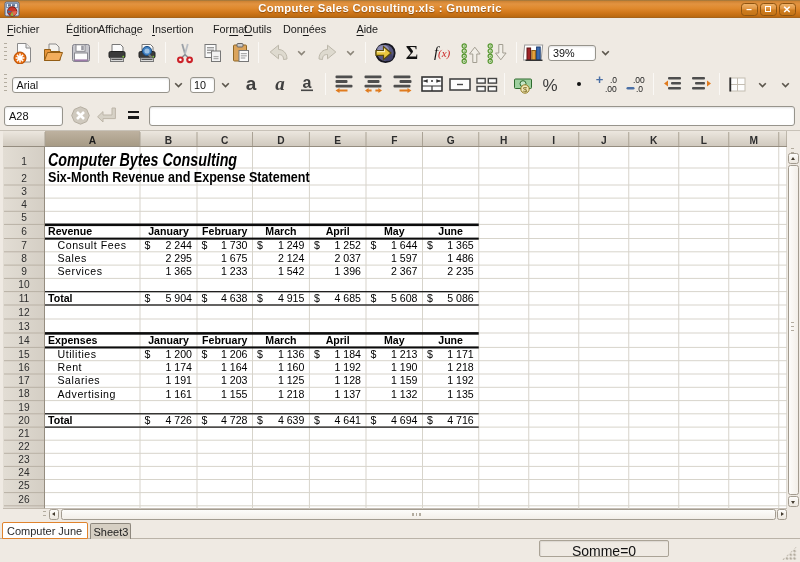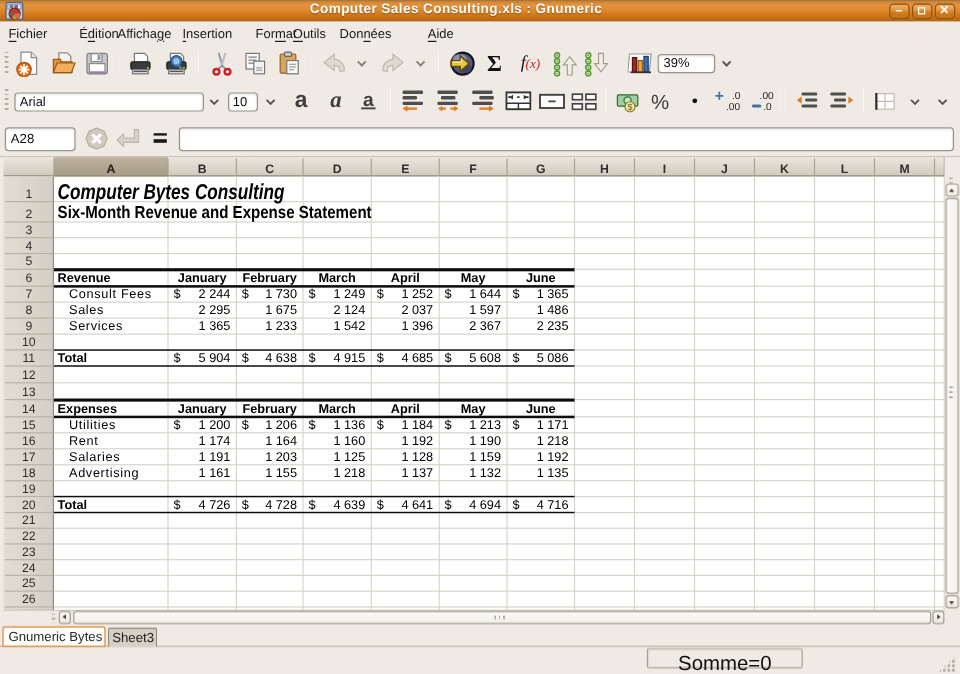--- a/index.html
+++ b/index.html
@@ -551,18 +551,18 @@
 <div id="hscroll" class="ab"></div>
 <div style="position:absolute;left:43px;top:510.5px;width:3px;height:8px;background:repeating-linear-gradient(180deg,#b3ac9f 0px,#b3ac9f 1.5px,transparent 1.5px,transparent 4px)"></div>
 <div class="sbtn" style="left:48.5px;top:508.8px;width:10.5px;height:11.5px"></div>
 <div class="tri" style="left:51.5px;top:511.5px;border-top:2.8px solid transparent;border-bottom:2.8px solid transparent;border-right:3.8px solid #443c2f"></div>
 <div class="sbtn" style="left:60.5px;top:508.8px;width:715px;height:11.5px;background:linear-gradient(180deg,#fdfcfa,#f3efe9)"></div>
 <div class="ab" style="left:412px;top:512.5px;width:9px;height:3px;background:repeating-linear-gradient(90deg,#b3ac9f 0 1.5px,transparent 1.5px 3.5px)"></div>
 <div class="sbtn" style="left:776.5px;top:508.8px;width:10.5px;height:11.5px"></div>
 <div class="tri" style="left:780.5px;top:511.5px;border-top:2.8px solid transparent;border-bottom:2.8px solid transparent;border-left:3.8px solid #443c2f"></div>
 <div id="tabs" class="ab"></div>
 <div class="ab" style="left:2px;top:521.5px;width:86px;height:17px;background:#fff;border:1px solid #e0832c;border-radius:2px 2px 0 0"></div>
-<div class="ab gs" style="left:7px;top:524.5px;font-size:11px;color:#2a2a2a">Gnumeric Bytes</div>
+<div class="ab gs" style="left:7px;top:524.5px;font-size:11px;color:#2a2a2a">Computer June</div>
 <div class="ab" style="left:89.5px;top:523px;width:41px;height:16px;background:#d6cfc3;border:1px solid #8e887e;border-bottom:none;border-radius:2px 2px 0 0"></div>
 <div class="ab gs" style="left:93.5px;top:525.5px;font-size:11px;color:#222">Sheet3</div>
 <div id="status" class="ab"></div>
 <div class="ab" style="left:539px;top:540px;width:130px;height:16.5px;border:1px solid #aaa396;border-radius:2px;box-shadow:inset 1px 1px 1px rgba(0,0,0,.08)"></div>
-<div class="ab gs" style="left:539px;top:543px;width:130px;text-align:center;font-size:17px;color:#111">Somme=0</div>
+<div class="ab gs" style="left:539px;top:543px;width:130px;text-align:center;font-size:14px;color:#111">Somme=0</div>
 <div class="ab" style="left:782px;top:546px;width:15px;height:14px;background:radial-gradient(circle at 1.2px 1.2px, #b2ab9e 1.1px, transparent 1.4px);background-size:3.8px 3.8px;clip-path:polygon(100% 0, 100% 100%, 0 100%)"></div>
 </body></html>

